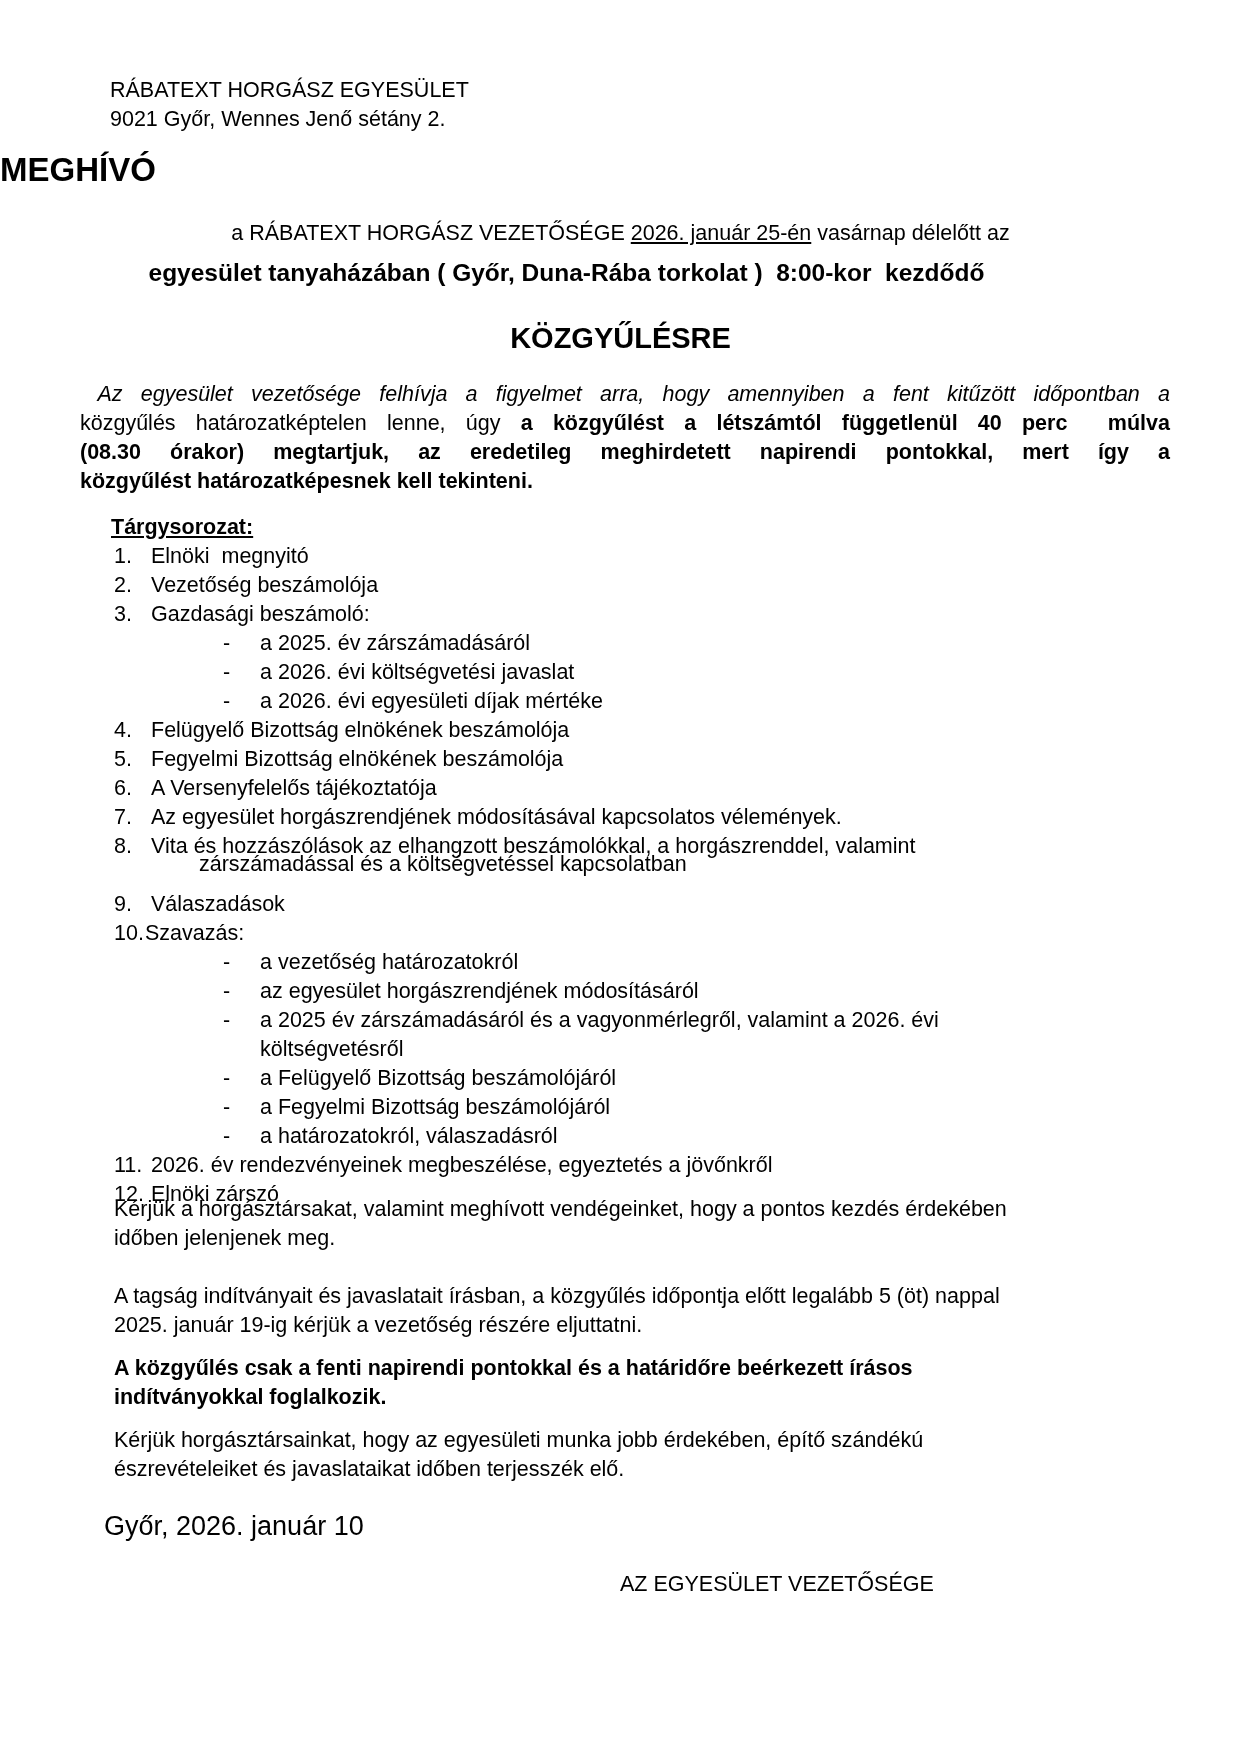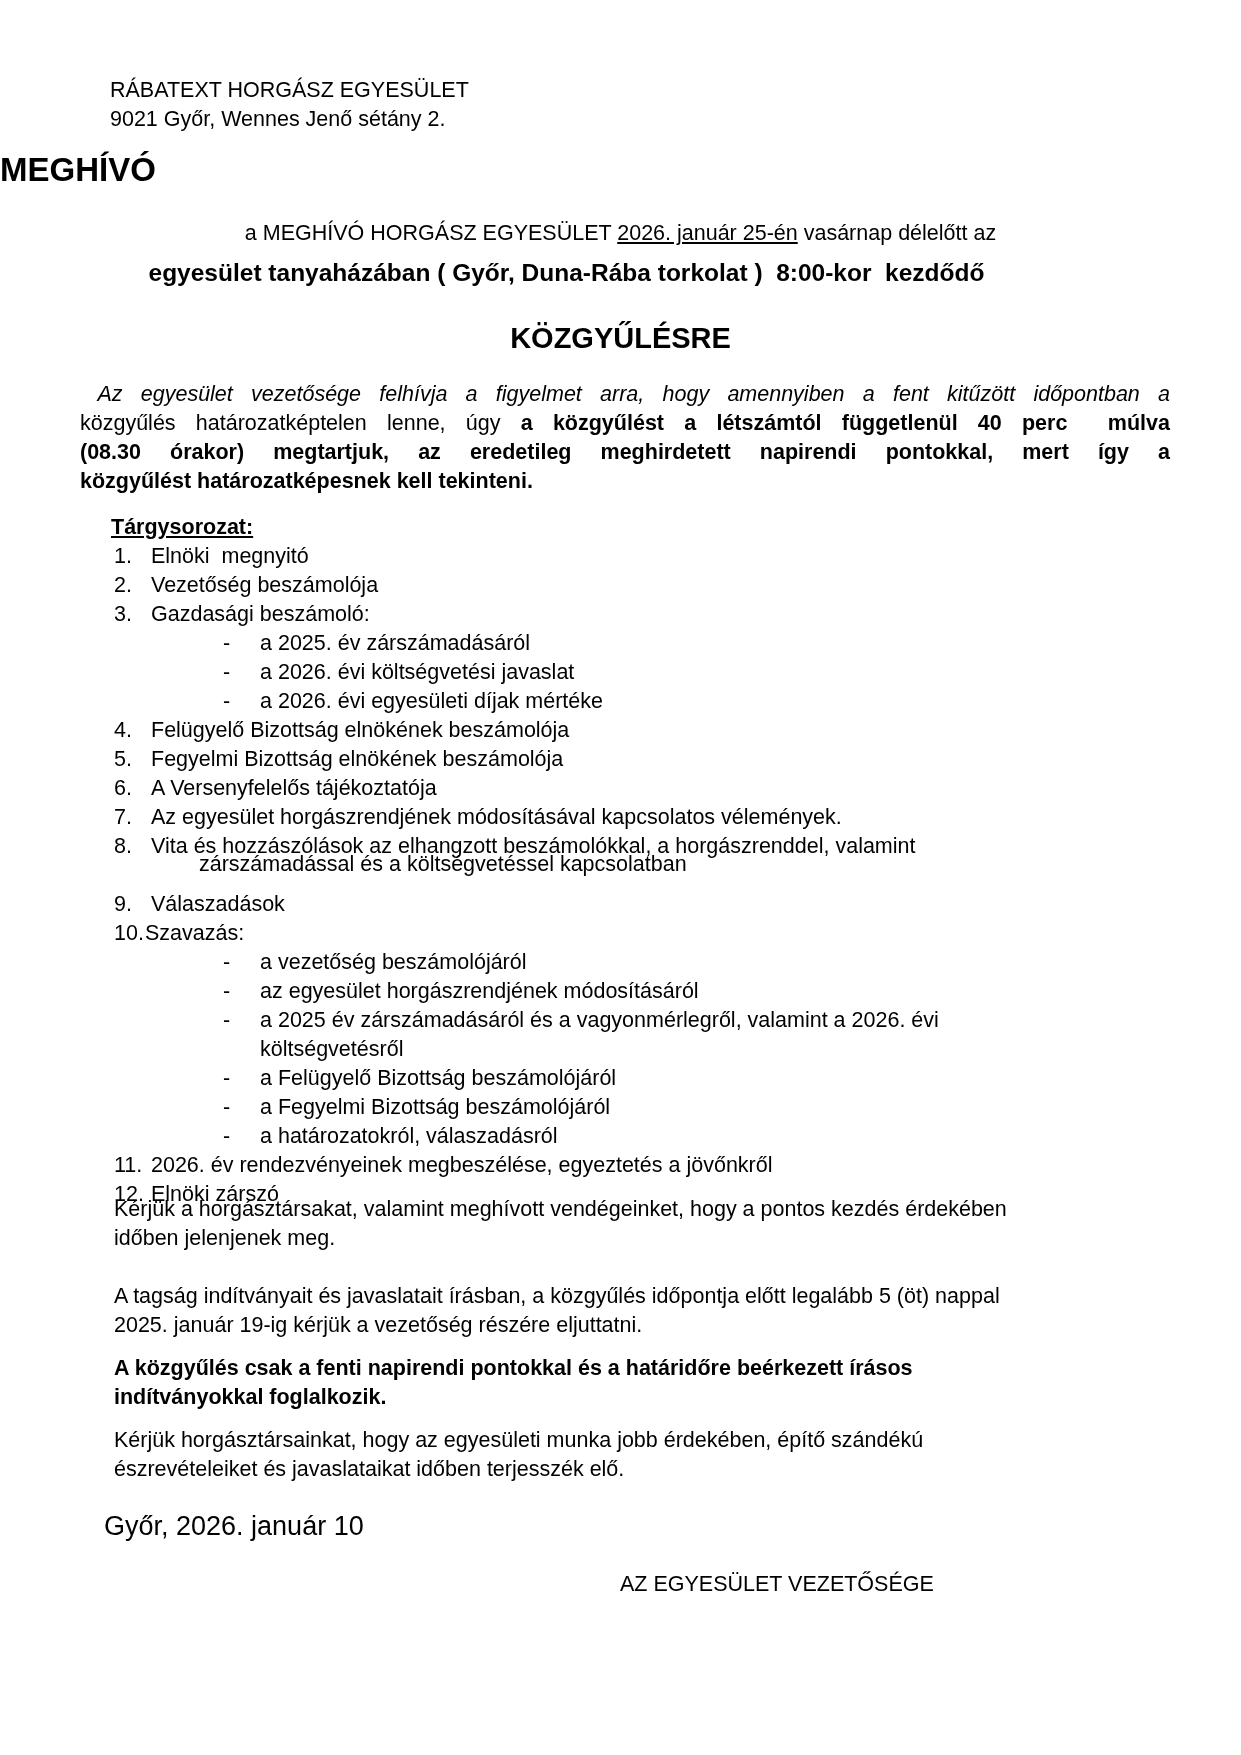--- a/index.html
+++ b/index.html
@@ -47,21 +47,21 @@
     .p-sign { left: 620px; top: 1570px; font-size: 21.5px; }
   </style>
 </head>
 <body>
 
 <div class="abs txt org-name">RÁBATEXT HORGÁSZ EGYESÜLET</div>
 <div class="abs txt org-address">9021 Győr, Wennes Jenő sétány 2.</div>
 
 <div class="abs title">MEGHÍVÓ</div>
 
-<div class="abs txt intro1"><span>a MEGHÍVÓ HORGÁSZ EGYESÜLET </span><span class="u">2026. január 25-én</span><span> vasárnap délelőtt az</span></div>
+<div class="abs txt intro1"><span>a RÁBATEXT HORGÁSZ VEZETŐSÉGE </span><span class="u">2026. január 25-én</span><span> vasárnap délelőtt az</span></div>
 
 <div class="abs intro2" style="white-space:pre;">egyesület tanyaházában ( Győr, Duna-Rába torkolat )  8:00-kor  kezdődő</div>
 
 <div class="abs subtitle">KÖZGYŰLÉSRE</div>
 
 <div class="abs notice">
   <p class="j" style="white-space:pre;font-style:italic;"> Az egyesület vezetősége felhívja a figyelmet arra, hogy amennyiben a fent kitűzött időpontban a</p>
   <p class="j"><span>közgyűlés határozatképtelen lenne, úgy </span><b style="white-space:pre;">a közgyűlést a létszámtól függetlenül 40 perc  múlva</b></p>
   <p class="j"><b>(08.30 órakor) megtartjuk, az eredetileg meghirdetett napirendi pontokkal, mert így a</b></p>
   <p><b>közgyűlést határozatképesnek kell tekinteni.</b></p>
@@ -118,21 +118,21 @@
   <div class="agenda-item">
       <span class="num">9.</span>
       <span class="lbl">Válaszadások</span>
     </div>
   <div class="agenda-item">
       <span class="num">10.</span>
       <span class="lbl" style="left:34px;">Szavazás:</span>
     </div>
   <div class="sub">
       <span class="dash">-</span>
-      <span class="stxt">a vezetőség beszámolójáról</span>
+      <span class="stxt">a vezetőség határozatokról</span>
     </div>
   <div class="sub">
       <span class="dash">-</span>
       <span class="stxt">az egyesület horgászrendjének módosításáról</span>
     </div>
   <div class="sub two">
       <span class="dash">-</span>
       <span class="stxt">a 2025 év zárszámadásáról és a vagyonmérlegről, valamint a 2026. évi</span>
       <span class="stxt2">költségvetésről</span>
     </div>

